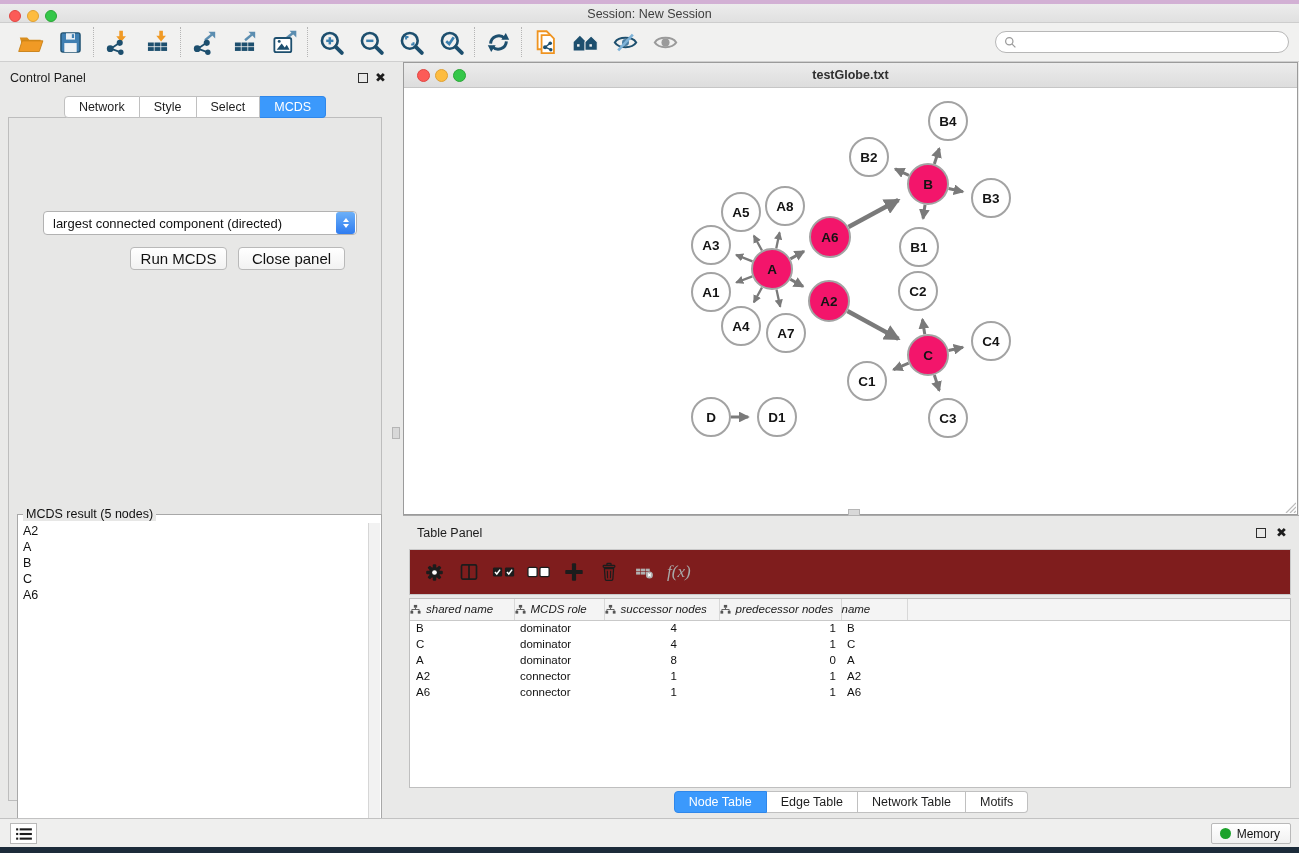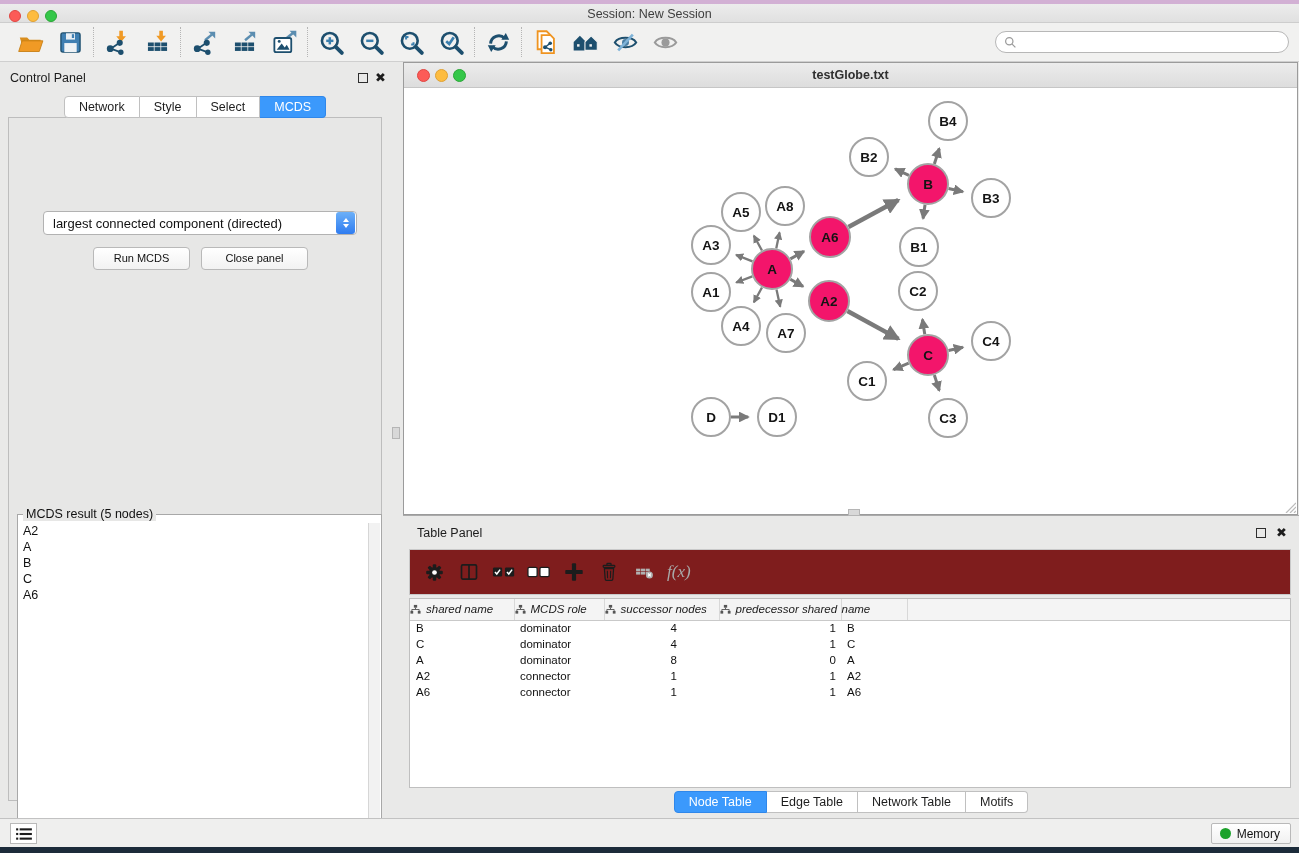--- a/index.html
+++ b/index.html
@@ -34,21 +34,21 @@
   .seg:first-child { border-left:1px solid #c0c0c0; border-radius:4px 0 0 4px; }
   .seg:last-child { border-radius:0 4px 4px 0; }
   .seg.active { background:#3b99fc; border-color:#2f87ea; color:#fff; }
   .cp-content { position:absolute; left:8px; top:55px; width:374px; height:684px; border:1px solid #bdbdbd; background:#e7e7e6; }
   .opt-label { position:absolute; left:0; width:100%; top:70px; text-align:center; font-size:13px; color:#111; }
   .mcds-select { position:absolute; left:34px; top:93px; width:314px; height:24px; background:#fff; border:1px solid #b2b2b2; border-radius:4px; display:flex; align-items:center; }
   .mcds-select .val { flex:1; padding-left:9px; font-size:13px; color:#111; white-space:nowrap; }
   .stepper { width:19px; height:22px; margin-right:1px; border-radius:3px; background:linear-gradient(#6cb0f8,#2f7cf0); display:flex; flex-direction:column; align-items:center; justify-content:center; gap:2px; }
   .tri-up { width:0; height:0; border-left:3.5px solid transparent; border-right:3.5px solid transparent; border-bottom:4.5px solid #fff; }
   .tri-dn { width:0; height:0; border-left:3.5px solid transparent; border-right:3.5px solid transparent; border-top:4.5px solid #fff; }
-  .cp-btn { position:absolute; top:129px; height:23px; background:linear-gradient(#ffffff,#f2f2f2); border:1px solid #b9b9b9; border-radius:4px; font-size:11px; color:#111; text-align:center; line-height:21px; }
+  .cp-btn { position:absolute; top:129px; height:23px; background:linear-gradient(#ffffff,#f2f2f2); border:1px solid #b9b9b9; border-radius:4px; font-size:15px; color:#111; text-align:center; line-height:21px;margin-left:37px; }
   .mcds-group { position:absolute; left:8px; top:396px; width:365px; height:339px; border:1px solid #a8a8a8; background:#fff; }
   .mcds-legend { position:absolute; left:5px; top:-8px; background:#e7e7e6; padding:0 3px; font-size:12.5px; color:#111; }
   .mcds-list { position:absolute; left:1px; top:8px; right:13px; bottom:1px; background:#fff; font-size:12.5px; }
   .mcds-list .item { height:16px; line-height:16px; padding-left:4px; color:#111; }
   .mcds-scroll { position:absolute; right:1px; top:8px; bottom:1px; width:12px; background:#f2f2f2; border-left:1px solid #d6d6d6; }
 
   
   .v-divider { position:absolute; left:390px; top:62px; width:13px; height:756px; background:#e9e9e8; }
   .v-knob { position:absolute; left:2px; top:365px; width:8px; height:12px; background:#d8d8d8; border:1px solid #b5b5b5; }
   .h-divider { position:absolute; left:403px; top:515px; width:896px; height:3px; background:#e9e9e8; border-top:1px solid #aaa; }
@@ -546,21 +546,21 @@
               </span>
             </th>
             <th>
               <span class="th-inner">
                 <svg viewBox="0 0 12 12" width="11" height="11">
                   <rect x="4.2" y="1" width="3.6" height="3" fill="#555"></rect>
                   <rect x="0.5" y="7.5" width="3" height="3" fill="#555"></rect>
                   <rect x="8.5" y="7.5" width="3" height="3" fill="#555"></rect>
                   <path d="M6 4 v2 M2 7.5 v-1.5 h8 v1.5" stroke="#555" fill="none" stroke-width="1"></path>
                 </svg>
-                <span>predecessor shared</span>
+                <span>predecessor nodes</span>
               </span>
             </th>
             <th>
               <span class="th-inner">
                 <span>name</span>
               </span>
             </th>
             <th class="filler"></th>
           </tr>
         </thead>

